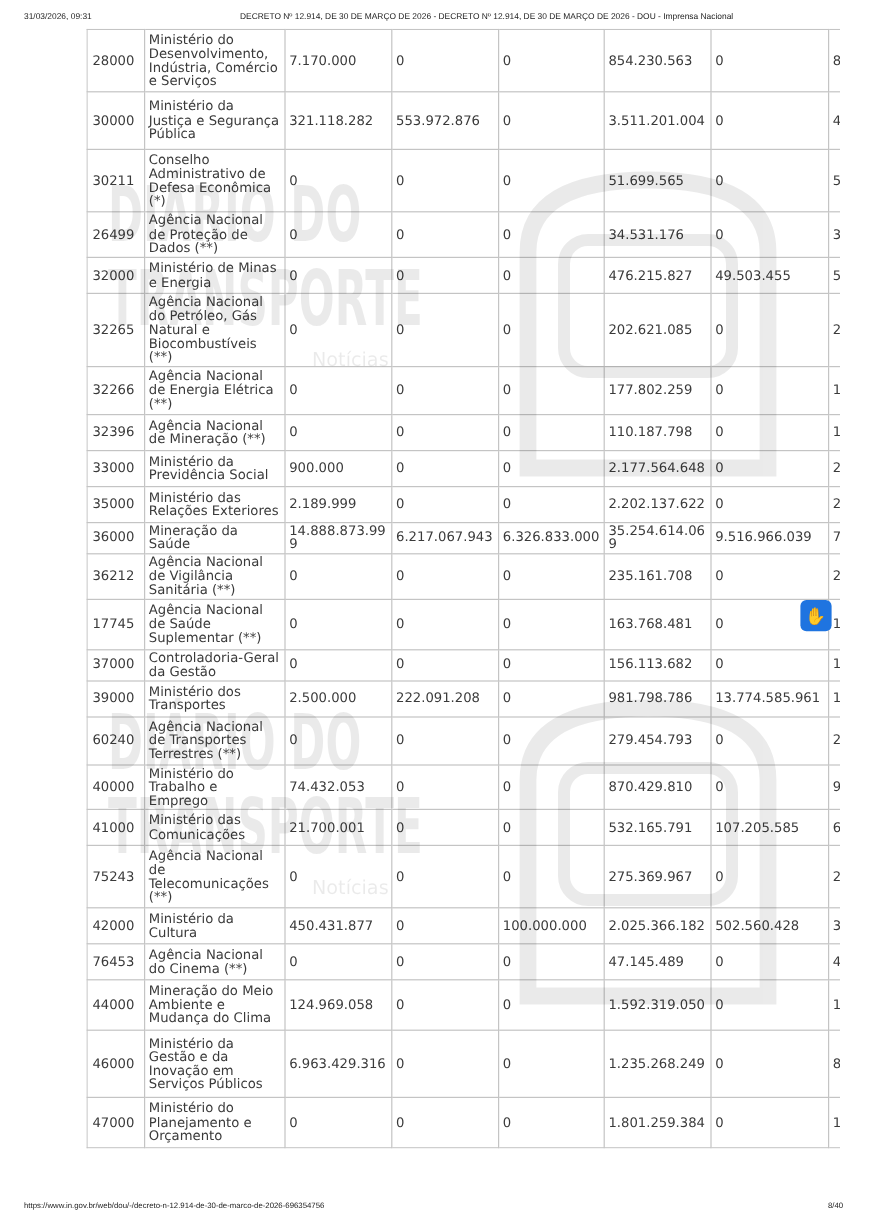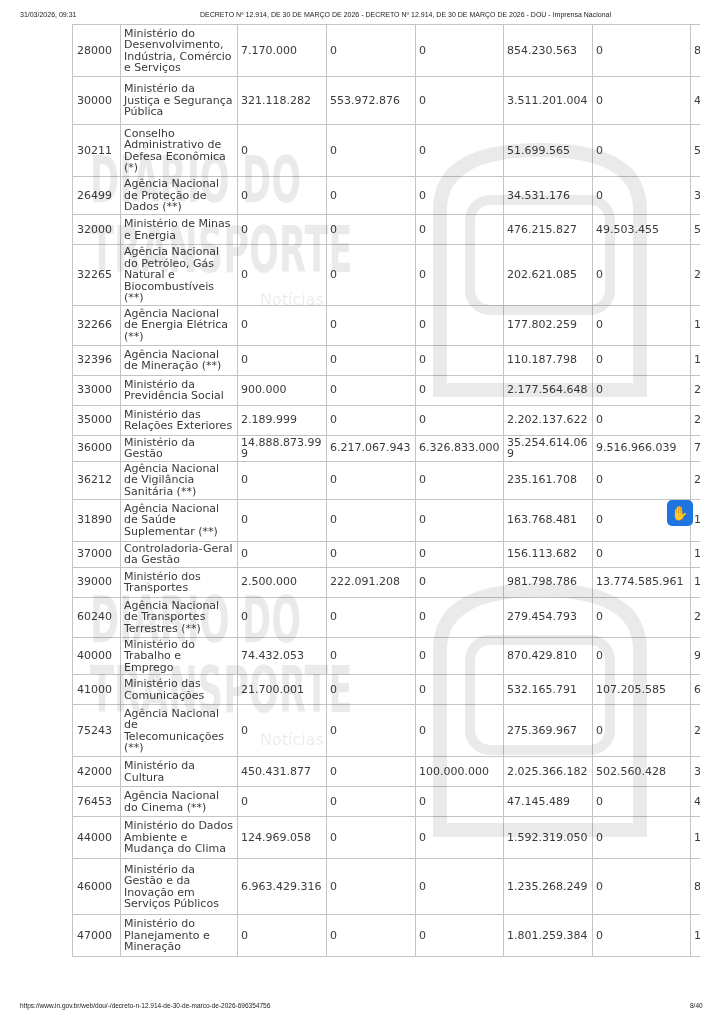--- a/index.html
+++ b/index.html
@@ -132,40 +132,40 @@
           <td class="name">Ministério das Relações Exteriores</td>
           <td class="num">2.189.999</td>
           <td class="num">0</td>
           <td class="c3">0</td>
           <td class="c4">2.202.137.622</td>
           <td class="c5">0</td>
           <td class="c7">2</td>
         </tr>
         <tr style="height: 20px;">
           <td class="code">36000</td>
-          <td class="name">Ministério da Gestão</td>
+          <td class="name">Mineração da Saúde</td>
           <td class="num">14.888.873.999</td>
           <td class="num">6.217.067.943</td>
           <td class="c3">6.326.833.000</td>
           <td class="c4">35.254.614.069</td>
           <td class="c5">9.516.966.039</td>
           <td class="c7">7.</td>
         </tr>
         <tr style="height: 38px;">
           <td class="code">36212</td>
           <td class="name">Agência Nacional de Vigilância Sanitária (**)</td>
           <td class="num">0</td>
           <td class="num">0</td>
           <td class="c3">0</td>
           <td class="c4">235.161.708</td>
           <td class="c5">0</td>
           <td class="c7">2</td>
         </tr>
         <tr style="height: 42px;">
-          <td class="code">31890</td>
+          <td class="code">17745</td>
           <td class="name">Agência Nacional de Saúde Suplementar (**)</td>
           <td class="num">0</td>
           <td class="num">0</td>
           <td class="c3">0</td>
           <td class="c4">163.768.481</td>
           <td class="c5">0</td>
           <td class="c7">1(</td>
         </tr>
         <tr style="height: 24px;">
           <td class="code">37000</td>
@@ -242,41 +242,41 @@
           <td class="name">Agência Nacional do Cinema (**)</td>
           <td class="num">0</td>
           <td class="num">0</td>
           <td class="c3">0</td>
           <td class="c4">47.145.489</td>
           <td class="c5">0</td>
           <td class="c7">4'</td>
         </tr>
         <tr style="height: 42px;">
           <td class="code">44000</td>
-          <td class="name">Ministério do Dados Ambiente e Mudança do Clima</td>
+          <td class="name">Mineração do Meio Ambiente e Mudança do Clima</td>
           <td class="num">124.969.058</td>
           <td class="num">0</td>
           <td class="c3">0</td>
           <td class="c4">1.592.319.050</td>
           <td class="c5">0</td>
           <td class="c7">1.</td>
         </tr>
         <tr style="height: 56px;">
           <td class="code">46000</td>
           <td class="name">Ministério da Gestão e da Inovação em Serviços Públicos</td>
           <td class="num">6.963.429.316</td>
           <td class="num">0</td>
           <td class="c3">0</td>
           <td class="c4">1.235.268.249</td>
           <td class="c5">0</td>
           <td class="c7">8</td>
         </tr>
         <tr style="height: 42px;">
           <td class="code">47000</td>
-          <td class="name">Ministério do Planejamento e Mineração</td>
+          <td class="name">Ministério do Planejamento e Orçamento</td>
           <td class="num">0</td>
           <td class="num">0</td>
           <td class="c3">0</td>
           <td class="c4">1.801.259.384</td>
           <td class="c5">0</td>
           <td class="c7">1.</td>
         </tr>
       </tbody>
   </table>
 </div>

